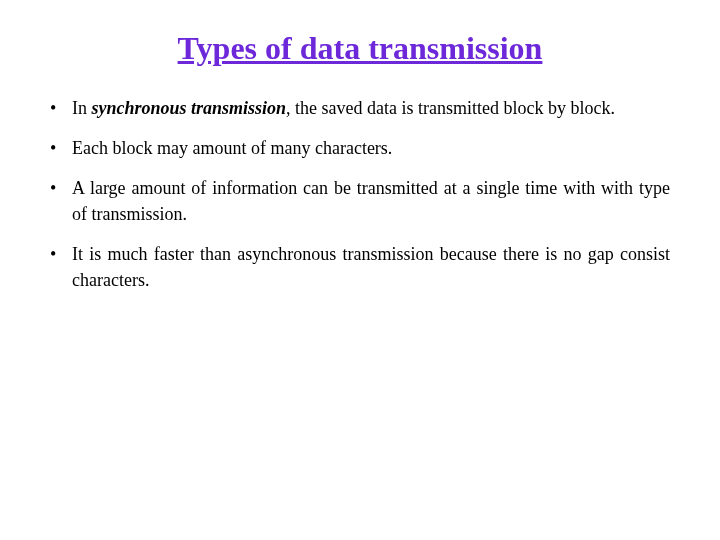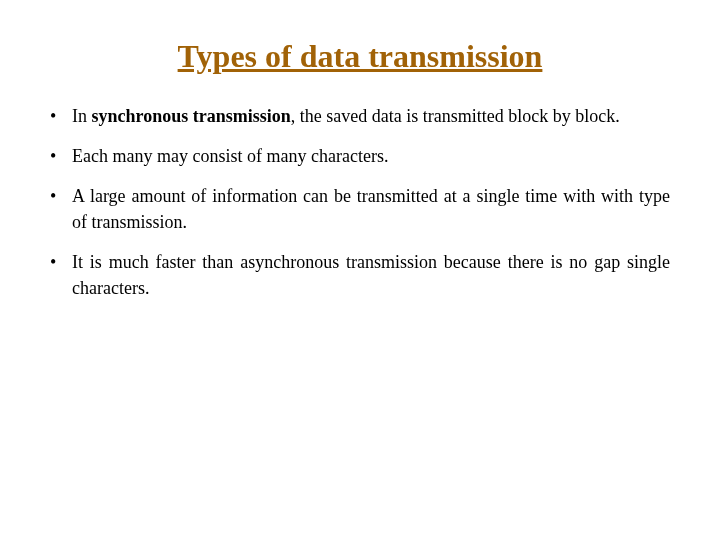--- a/index.html
+++ b/index.html
@@ -19,22 +19,21 @@
       padding: 30px 50px 30px 50px;
       overflow: hidden;
     }
 
     .title {
       font-size: 32px;
       font-weight: bold;
       text-decoration: underline;
       margin-bottom: 28px;
       align-self: center;
-      color: #a16207;
-      margin-top: 8px;
+      color: #6d28d9;
     }
 
     .content {
       width: 100%;
     }
 
     .bullet-list {
       list-style: none;
       padding: 0;
       margin: 0;
@@ -55,47 +54,48 @@
       font-size: 18px;
       line-height: 1.45;
       padding-top: 0px;
     }
 
     .bullet-text {
       flex: 1;
     }
 
     .italic-bold {
+      font-style: italic;
       font-weight: bold;
     }
   </style>
 </head>
 <body>
 
 <h1 class="title">Types of data transmission</h1>
 
 <div class="content">
   <ul class="bullet-list">
 
     <li class="bullet-item">
       <span class="bullet-dot">•</span>
       <span class="bullet-text">
         In <span class="italic-bold">synchronous transmission</span>, the saved data is transmitted block by block.
       </span>
     </li>
 
     <li class="bullet-item">
       <span class="bullet-dot">•</span>
-      <span class="bullet-text">Each many may consist of many characters.</span>
+      <span class="bullet-text">Each block may amount of many characters.</span>
     </li>
 
     <li class="bullet-item">
       <span class="bullet-dot">•</span>
       <span class="bullet-text">A large amount of information can be transmitted at a single time with with type of transmission.</span>
     </li>
 
     <li class="bullet-item">
       <span class="bullet-dot">•</span>
-      <span class="bullet-text">It is much faster than asynchronous transmission because there is no gap single characters.</span>
+      <span class="bullet-text">It is much faster than asynchronous transmission because there is no gap consist characters.</span>
     </li>
 
   </ul>
 </div>
 
 </body></html>

